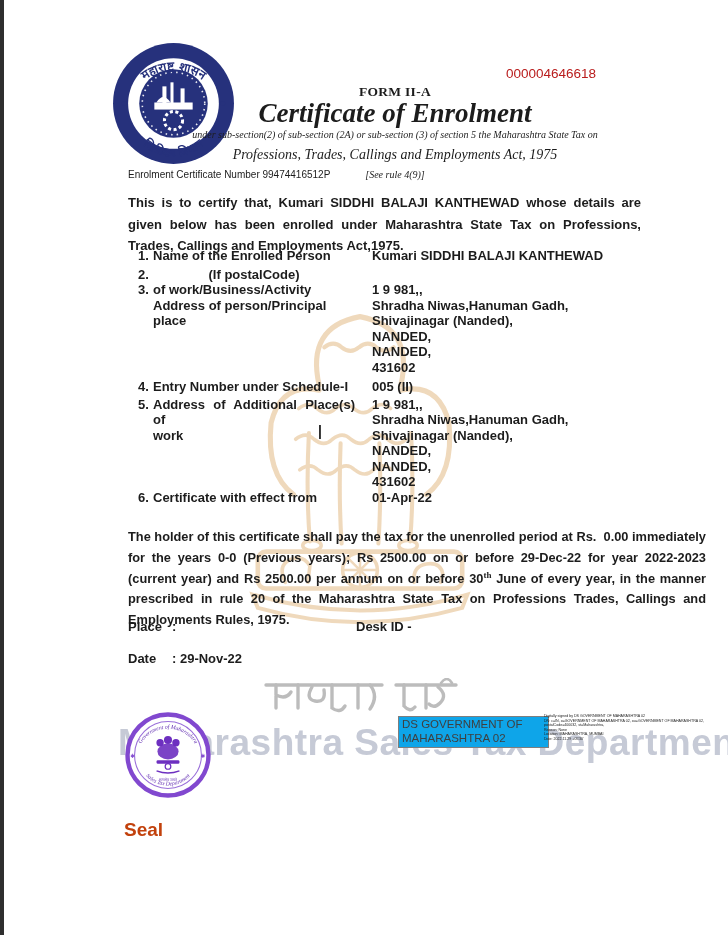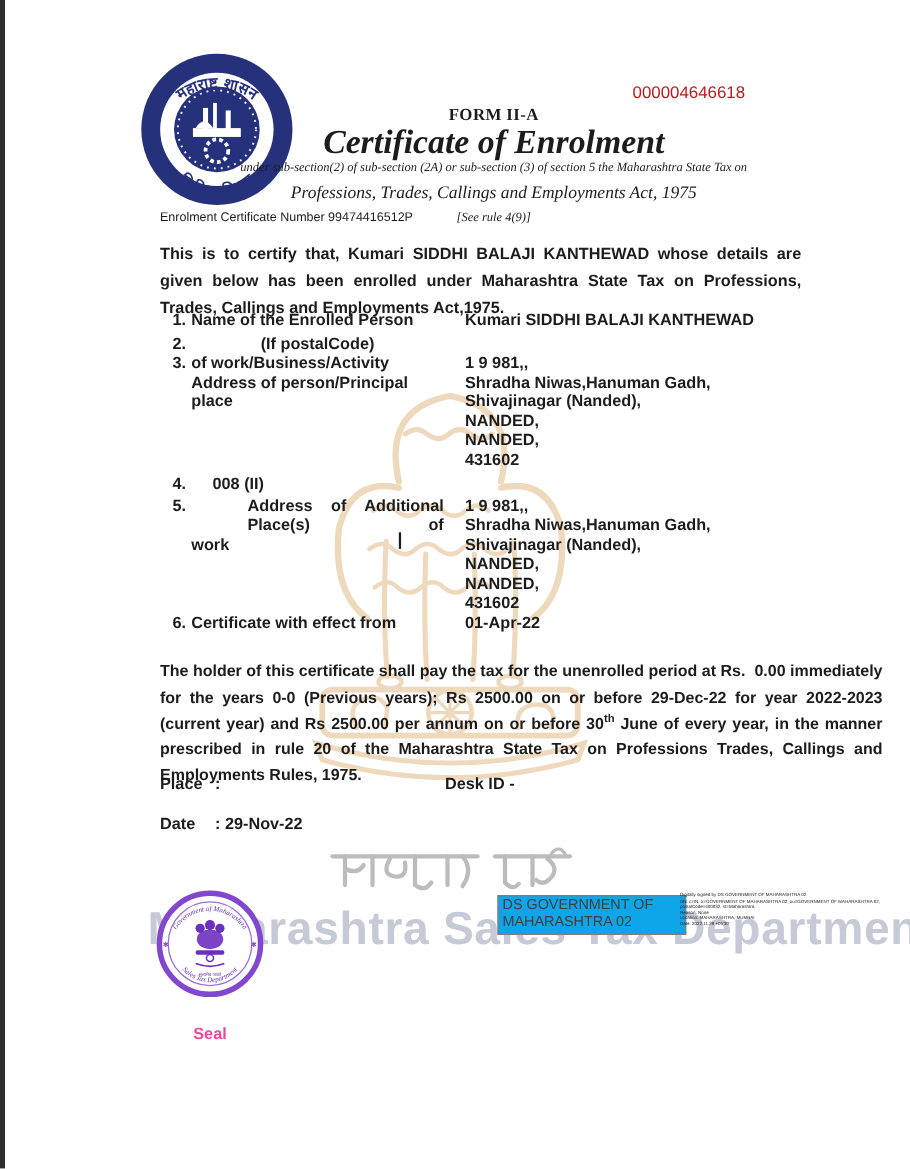--- a/index.html
+++ b/index.html
@@ -30,36 +30,36 @@
          font-size:13px;font-weight:bold;line-height:21.5px;text-align:justify;}
   .items{position:absolute;left:138px;top:248px;width:500px;z-index:2;
          font-size:13px;font-weight:bold;line-height:15.5px;}
   .item{display:flex;}
   .i1{margin-bottom:3px;} .i2{margin-bottom:0px;} .i3{margin-bottom:4px;}
   .i4{margin-bottom:2px;} .i5{margin-bottom:0px;}
   .item .num{width:15px;flex:none;}
   .item .labels{width:202px;flex:none;}
   .item .values{flex:1;padding-left:17px;}
   .lbl-center{text-align:center;}
-  .lbl-just{text-align:justify;text-align-last:justify;margin-left:45px;}
+  .lbl-just{text-align:justify;text-align-last:justify;}
   .cursor-glyph{position:absolute;left:318px;top:423px;z-index:2;font-size:14px;font-weight:bold;}
 
   .tax-par{position:absolute;left:128px;top:527px;width:578px;z-index:2;
            font-size:12.8px;font-weight:bold;line-height:20.8px;text-align:justify;}
-  .tax-par sup{font-size:9px;vertical-align:super;line-height:0;}
+  .tax-par sup{font-size:9px;vertical-align:super;line-height:0;font-family:Liberation Serif, serif;}
 
   .place-row{position:absolute;left:128px;top:619px;z-index:2;font-size:13px;font-weight:bold;display:flex;}
   .desk-id{position:absolute;left:356px;top:619px;z-index:2;font-size:13px;font-weight:bold;text-align:center;}
   .date-row{position:absolute;left:128px;top:651px;z-index:2;font-size:13px;font-weight:bold;display:flex;}
   .f-lab{width:44px;flex:none;}
 
   
   .seal{position:absolute;left:124px;top:711px;z-index:3;}
-  .seal-label{position:absolute;left:124px;top:819px;width:88px;text-align:center;z-index:3;
-              font-size:13px;font-weight:bold;color:#ec4899;}
+  .seal-label{position:absolute;left:124px;top:819px;width:88px;z-index:3;
+              font-size:19px;font-weight:bold;color:#c2410c;}
   .ds-box{position:absolute;left:398px;top:716px;width:143px;height:28px;z-index:3;
           border:1px solid #7e7e7e;background:#0ea5e9;padding:1px 3px;
           font-size:11.5px;line-height:13.5px;color:#3f3f3f;}
   .sig-tiny{position:absolute;left:544px;top:714px;width:176px;z-index:3;
             font-size:3.6px;line-height:4.6px;color:#1a1a1a;overflow:hidden;}
 </style>
 </head>
 <body>
 
 <div class="page">
@@ -169,21 +169,22 @@
         <div>1 9 981,,</div>
         <div>Shradha Niwas,Hanuman Gadh,</div>
         <div>Shivajinagar (Nanded),</div>
         <div>NANDED,</div>
         <div>NANDED,</div>
         <div>431602</div>
       </span>
     </div>
     <div class="item i4">
       <span class="num">4.</span>
-      <span class="values"><span>008 (II)</span></span>
+      <span class="labels"><span>Entry Number under Schedule-I</span></span>
+      <span class="values"><span>005 (II)</span></span>
     </div>
     <div class="item i5">
       <span class="num">5.</span>
       <span class="labels">
         <div class="lbl-just">Address of Additional Place(s) of</div>
         <div>work</div>
       </span>
       <span class="values">
         <div>1 9 981,,</div>
         <div>Shradha Niwas,Hanuman Gadh,</div>

